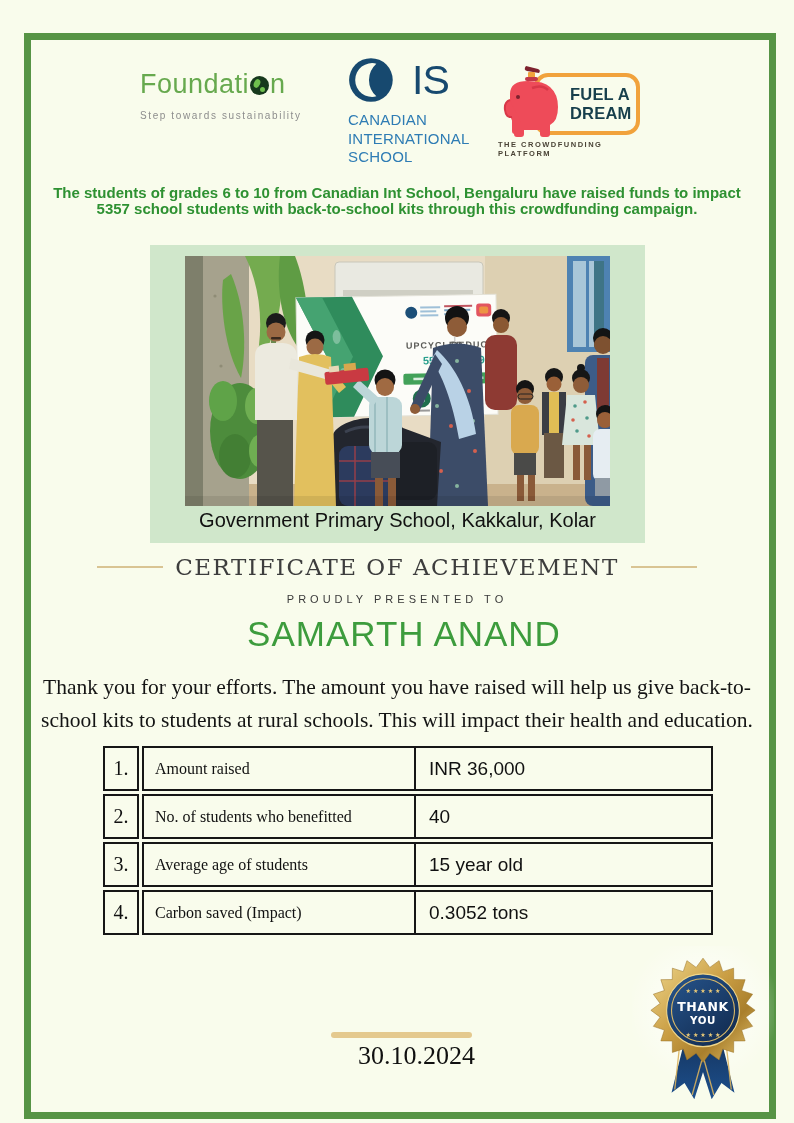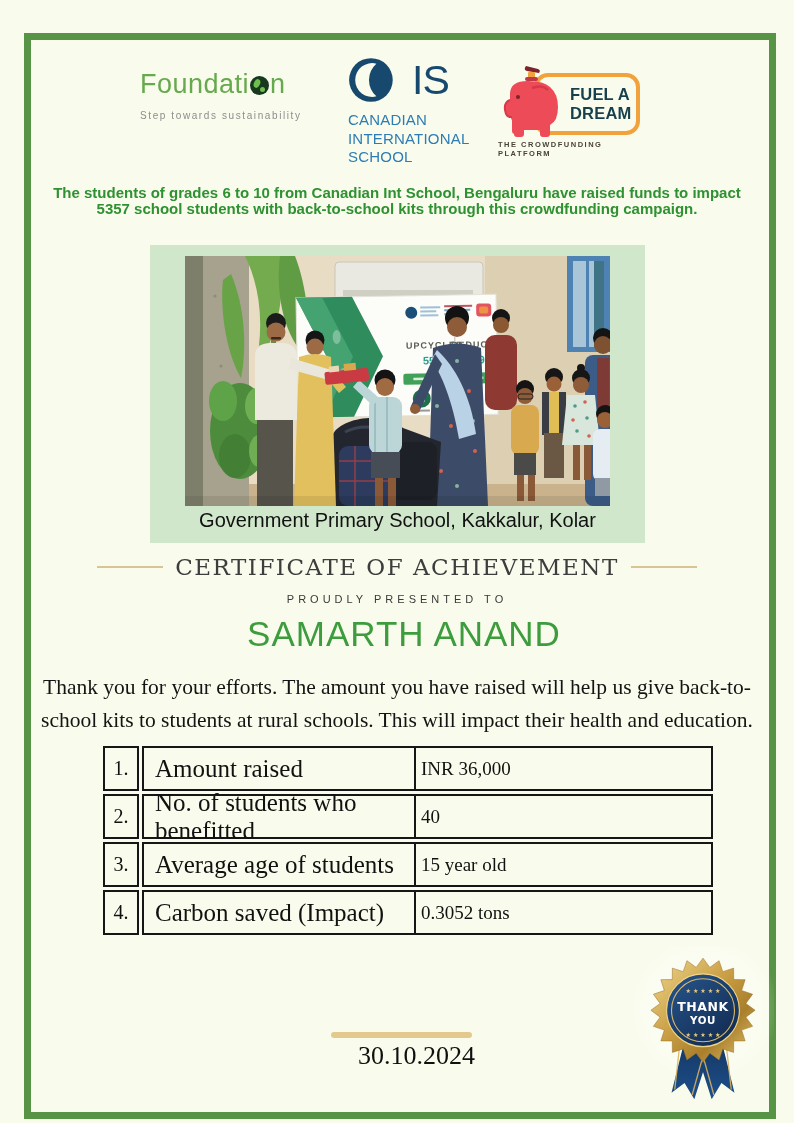--- a/index.html
+++ b/index.html
@@ -54,23 +54,23 @@
   .message{position:absolute;left:37px;top:671px;width:720px;text-align:center;
         font-family:"Liberation Serif",serif;font-size:21.5px;line-height:33px;color:#141414;}
 
   
   .info-table{position:absolute;left:103px;top:746px;width:610px;}
   .t-row{display:flex;height:45px;margin-bottom:3px;}
   .t-num{width:36px;border:2px solid #161616;box-sizing:border-box;display:flex;align-items:center;
         justify-content:center;font-family:"Liberation Serif",serif;font-size:20px;color:#111;margin-right:3px;}
   .t-main{flex:1;border:2px solid #161616;box-sizing:border-box;display:flex;}
   .t-label{width:272px;border-right:2px solid #161616;box-sizing:border-box;display:flex;align-items:center;
-        padding-left:11px;font-family:"Liberation Serif",serif;font-size:25px;color:#111;}
-  .t-value{flex:1;display:flex;align-items:center;padding-left:5px;
-        font-family:Liberation Serif, serif;font-size:19px;color:#111;}
+        padding-left:11px;font-family:"Liberation Serif",serif;font-size:16px;color:#111;}
+  .t-value{flex:1;display:flex;align-items:center;padding-left:13px;
+        font-family:Liberation Sans, sans-serif;font-size:19px;color:#111;}
 
   
   .date-rule{position:absolute;left:331px;top:1032px;width:141px;height:6px;background:#e4c98e;border-radius:3px;}
   .date-text{position:absolute;left:0;right:0;top:1041px;text-align:center;
         font-family:"Liberation Serif",serif;font-size:26px;color:#101010;padding-left:39px;}
 
   .badge{position:absolute;left:646px;top:956px;width:114px;height:152px;}
   .badge-glow{position:absolute;left:-14px;top:-10px;width:142px;height:150px;
         background:radial-gradient(circle at 50% 42%,rgba(255,255,255,.95) 0%,rgba(255,255,255,0) 68%);}
   .badge svg{position:relative;display:block;width:114px;height:152px;}

